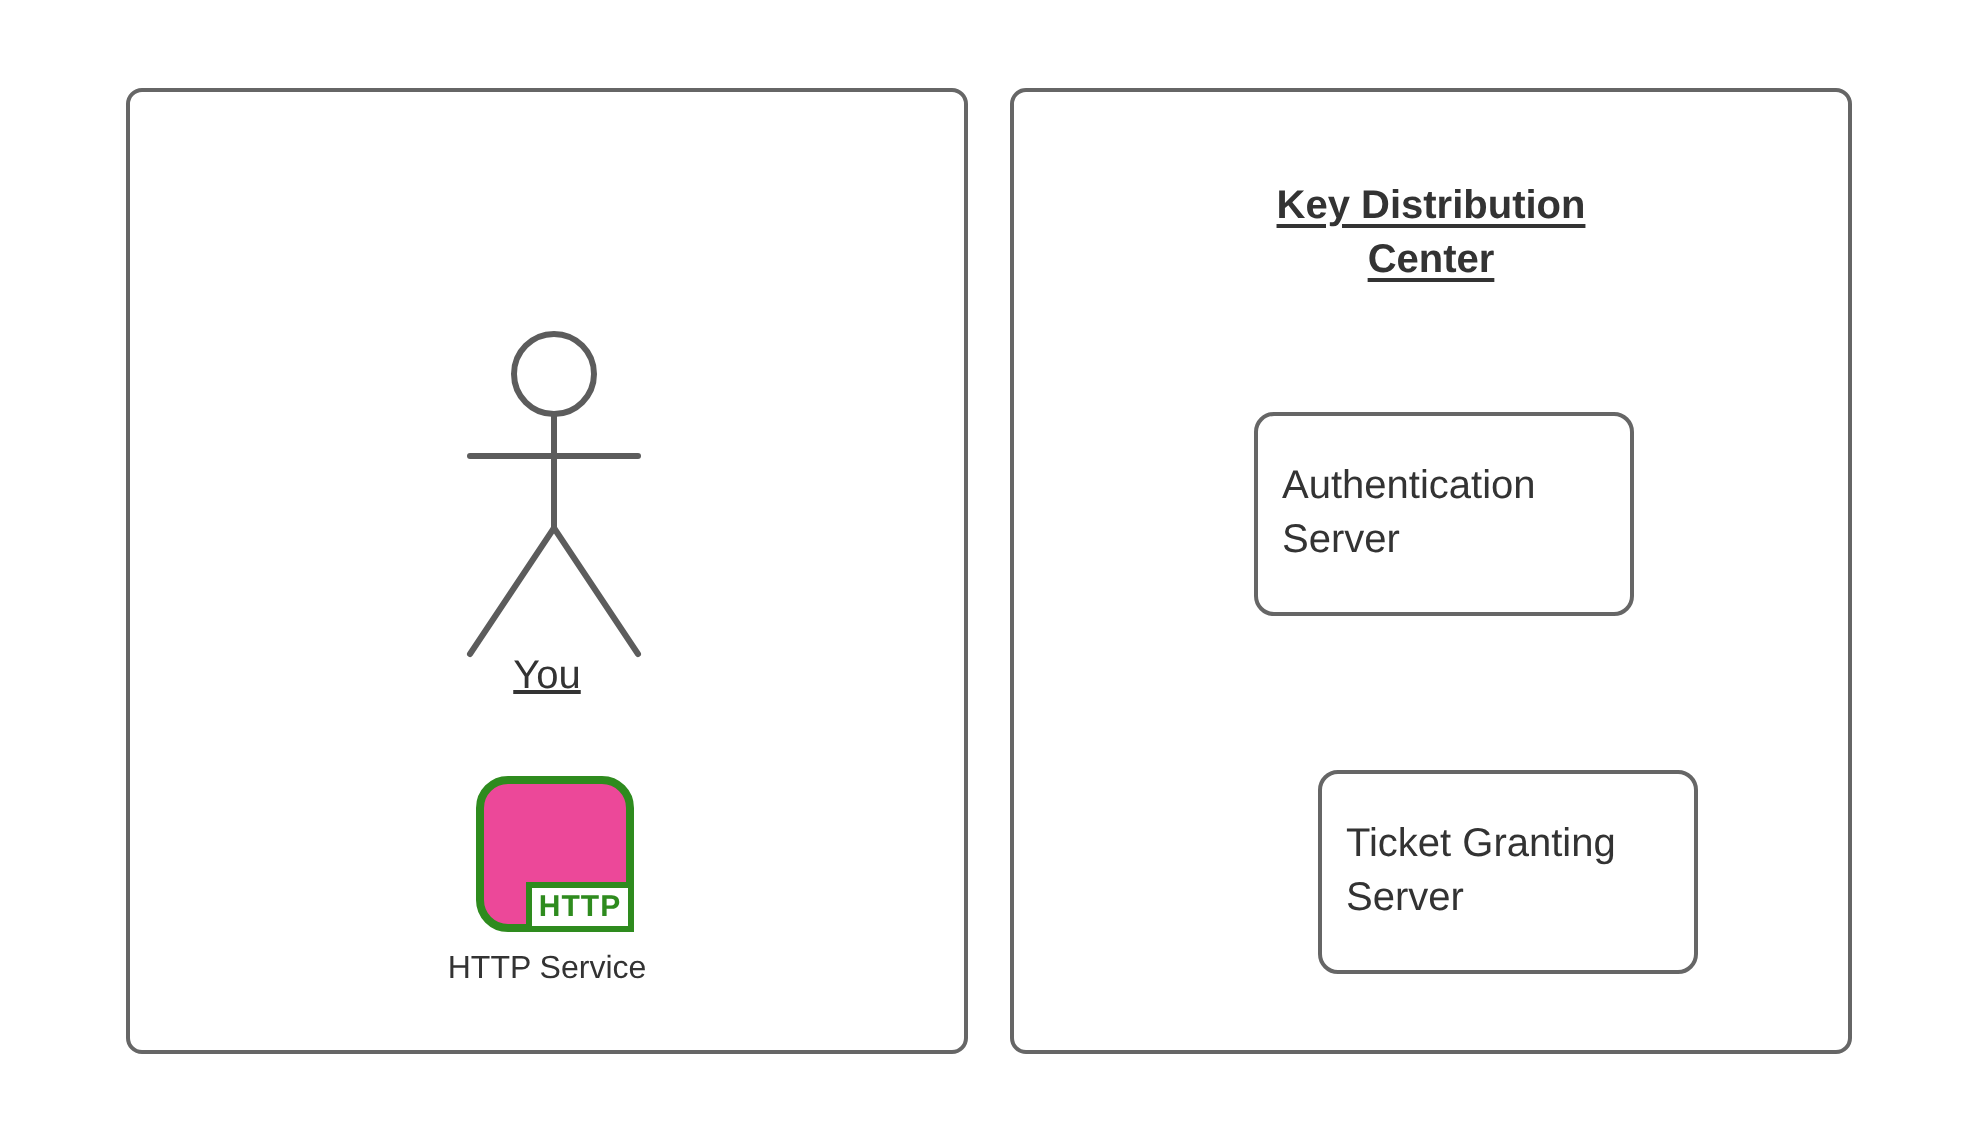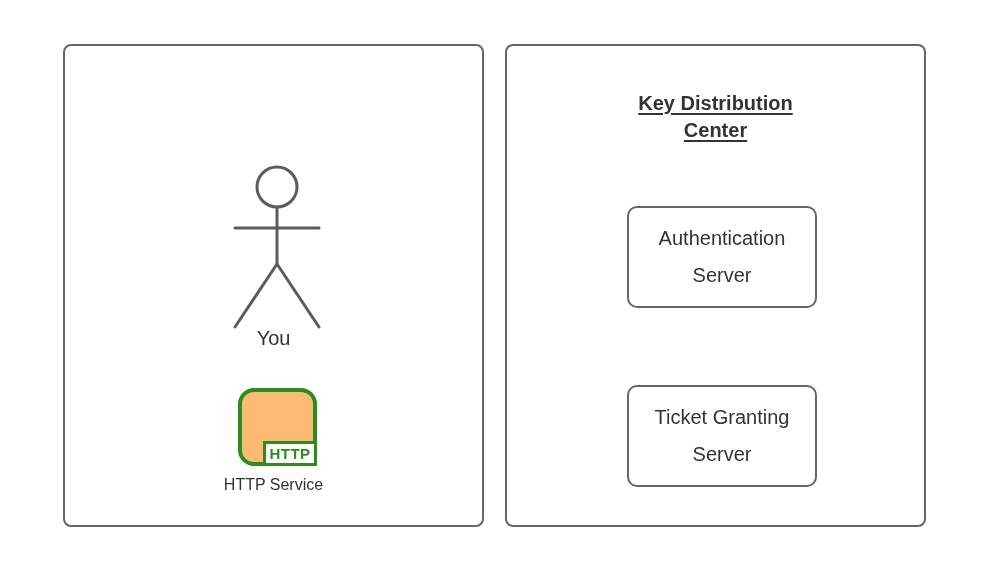--- a/index.html
+++ b/index.html
@@ -55,31 +55,32 @@
     width: 94px;
     height: 164px;
   }
   .actor-label {
     position: absolute;
     left: 0; right: 0;
     top: 281px;
     text-align: center;
     font-size: 20px;
     color: #333333;
+    text-decoration: underline;
   }
 
   .http-icon {
     position: absolute;
     left: 173px;
     top: 342px;
     width: 79px;
     height: 78px;
     border: 4px solid #2E8B1E;
     border-radius: 16px;
-    background: #fdba74;
+    background: #ec4899;
   }
   .http-badge {
     position: absolute;
     right: -4px;
     bottom: -4px;
     width: 54px;
     height: 25px;
     background: #ffffff;
     border: 3px solid #2E8B1E;
     display: flex;
@@ -103,28 +104,28 @@
     position: absolute;
     left: 120px;
     width: 190px;
     height: 102px;
     border: 2.5px solid #666666;
     border-radius: 10px;
     background: #ffffff;
     display: flex;
     align-items: center;
     justify-content: center;
-    text-align: center;
+    text-align: left;
     font-size: 20px;
-    line-height: 37px;
+    line-height: 27px;
     color: #333333;
     padding: 0 12px;
   }
   .server-box.auth { top: 160px; }
-  .server-box.tgs  { top: 339px; }
+  .server-box.tgs  { top: 339px; margin-left: 32px; }
 </style>
 </head>
 <body>
 
 <div class="canvas">
 
   <div class="panel panel-left">
 
     <svg class="actor-svg" viewBox="0 0 94 164" fill="none" stroke="#5c5c5c" stroke-width="3" stroke-linecap="round">
       <circle cx="47" cy="22" r="20"></circle>

